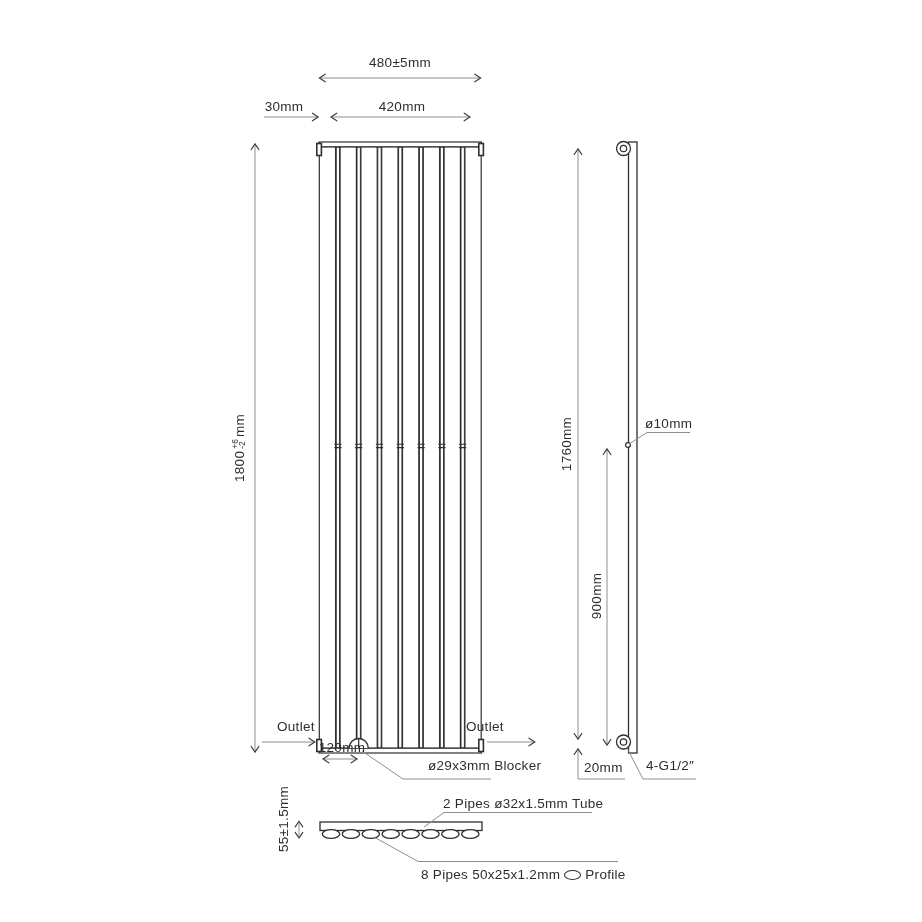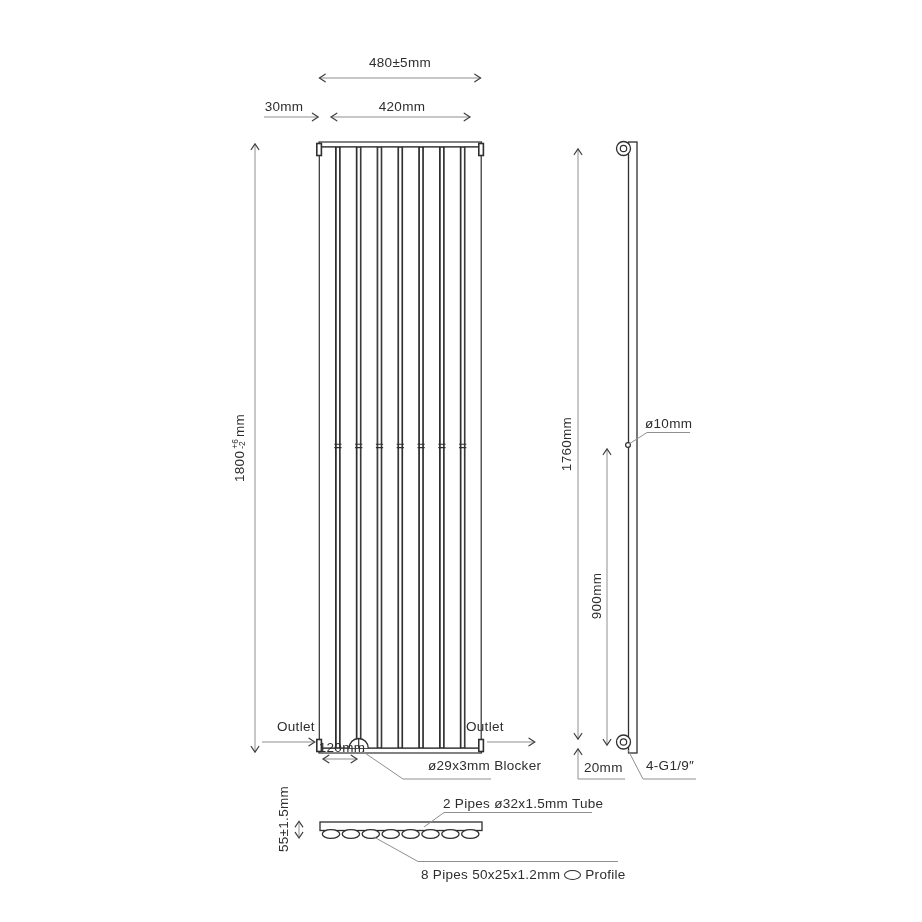--- a/index.html
+++ b/index.html
@@ -164,21 +164,21 @@
   </div>
 
   <div class="lbl rot" style="left:516px;top:435px;">1760mm</div>
 
   <div class="lbl rot" style="left:546px;top:587px;">900mm</div>
 
   <div class="lbl" style="left:645px;top:416px;text-align:center;">ø10mm</div>
 
   <div class="lbl" style="left:584px;top:760px;text-align:center;">20mm</div>
 
-  <div class="lbl" style="left:646px;top:758px;">4-G1/9″</div>
+  <div class="lbl" style="left:646px;top:758px;">4-G1/2″</div>
 
   <div class="lbl" style="left:277px;top:719px;">Outlet</div>
 
   <div class="lbl" style="left:466px;top:719px;">Outlet</div>
 
   <div class="lbl c" style="left:302px;top:740px;width:80px;">120mm</div>
 
   <div class="lbl" style="left:385px;top:758px;margin-left:43px;">ø29x3mm Blocker</div>
 
   <div class="lbl rot" style="left:233px;top:810px;">55±1.5mm</div>

